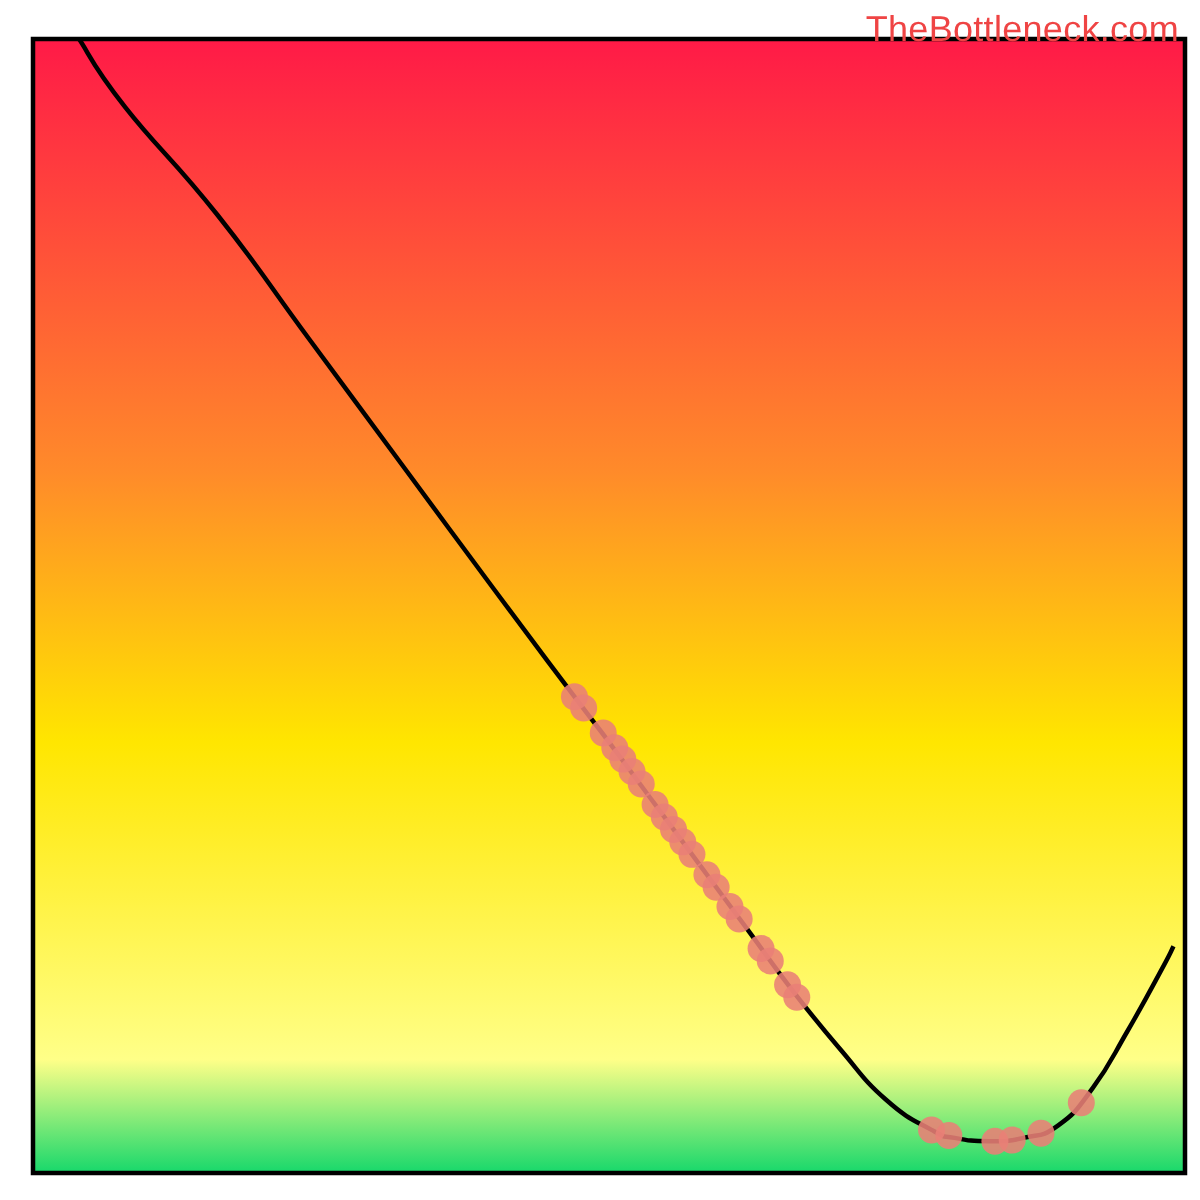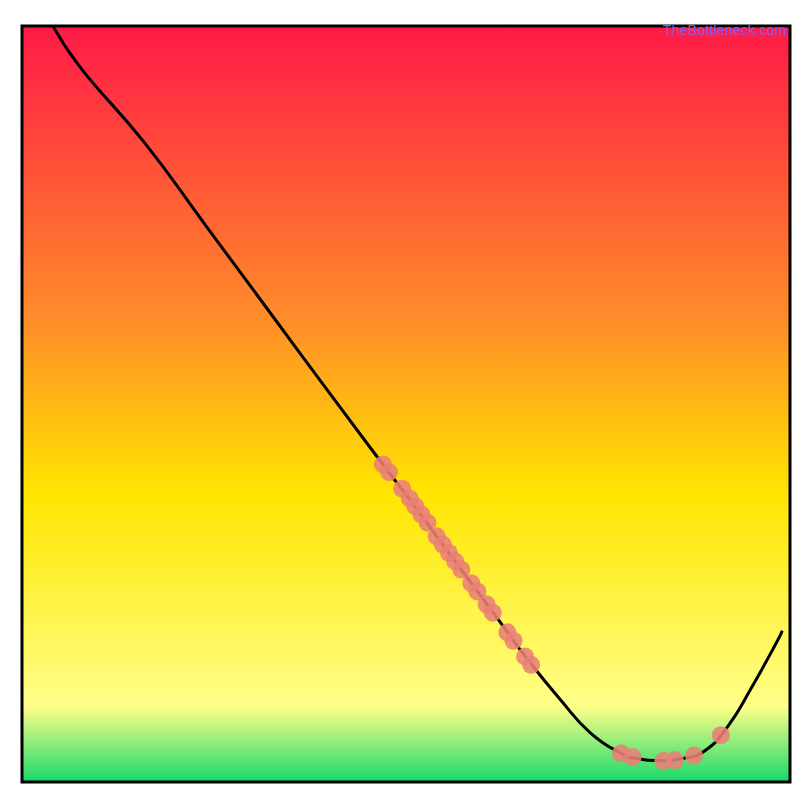--- a/index.html
+++ b/index.html
@@ -14,24 +14,24 @@
   .chart-wrap {
     position: relative;
     width: 800px;
     height: 800px;
   }
   svg {
     display: block;
   }
   .attribution {
     position: absolute;
-    top: 22px;
+    top: 6px;
     right: 14px;
-    font-size: 14px;
-    color: #8b5cf6;
+    font-size: 24px;
+    color: #ef4444;
     font-weight: 500;
     letter-spacing: 0.2px;
   }
 </style>
 </head>
 <body>
 
 <div class="chart-wrap">
 
   <svg id="chart-svg" width="800" height="800" viewBox="0 0 800 800">

